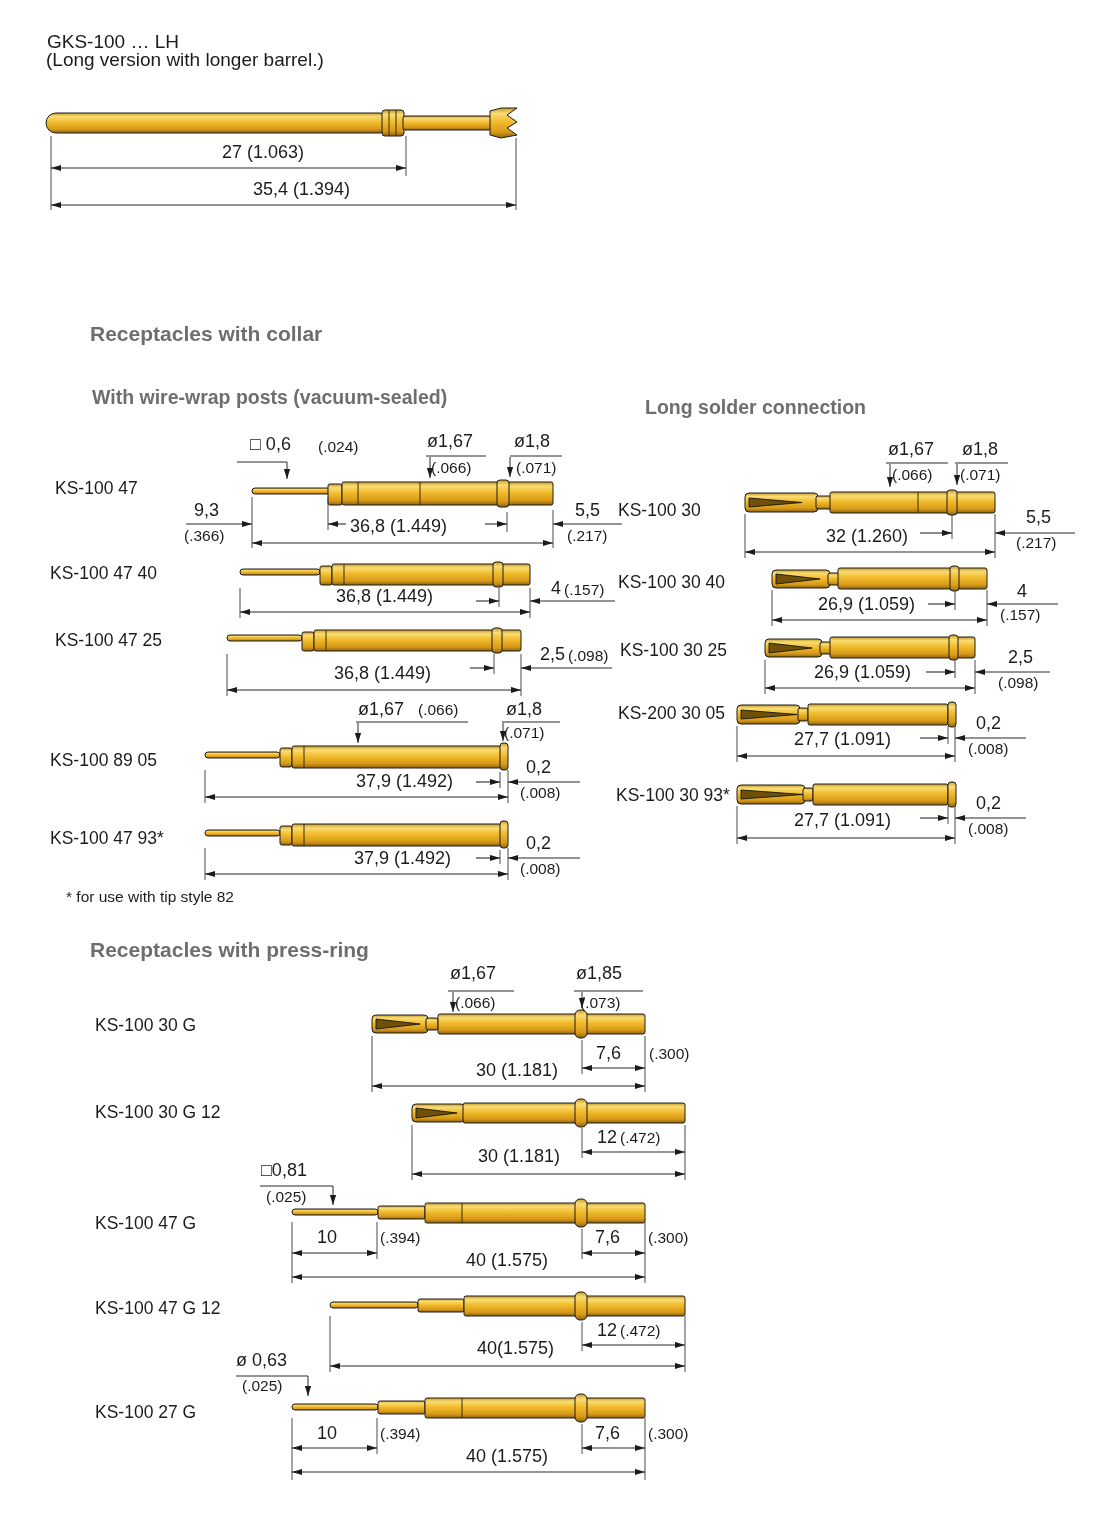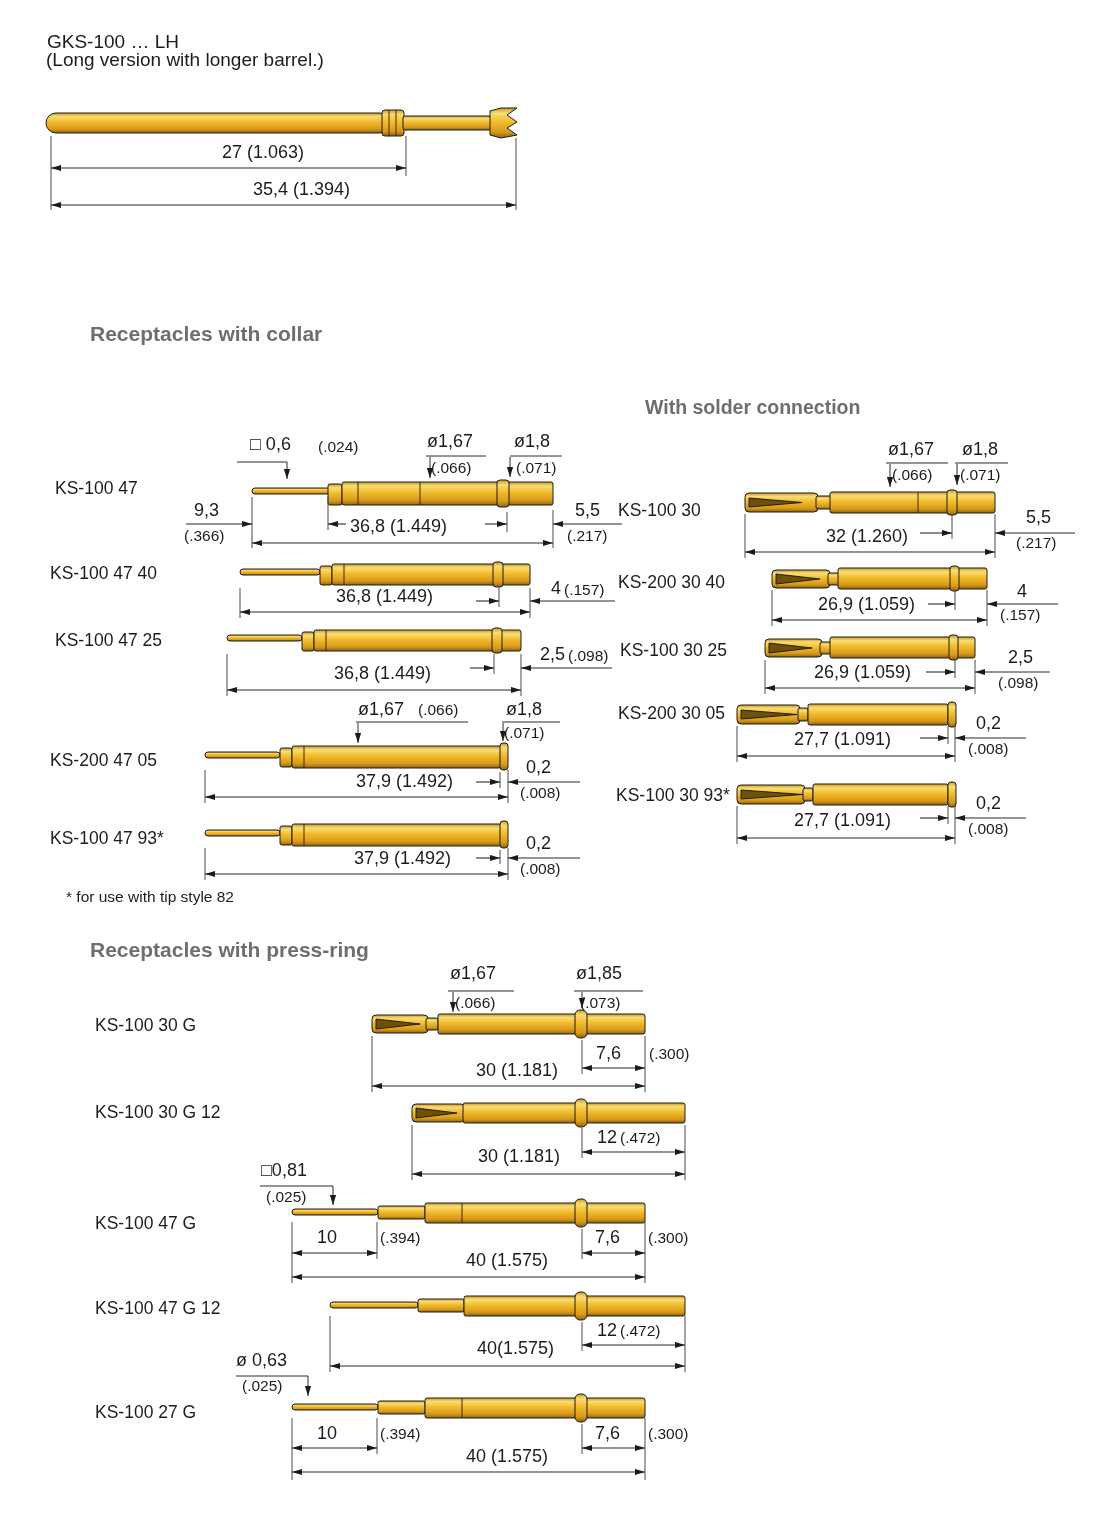--- a/index.html
+++ b/index.html
@@ -295,21 +295,22 @@
     <line class="dim" x1="292" y1="1472" x2="645" y2="1472"></line>
   </g>
 </svg>
 
 <div class="t s19" style="left:47px;top:31px">GKS-100 … LH</div>
 <div class="t s19" style="left:46px;top:49px">(Long version with longer barrel.)</div>
 <div class="t s18" style="left:222px;top:142px">27 (1.063)</div>
 <div class="t s18" style="left:253px;top:179px">35,4 (1.394)</div>
 
 <div class="t h1g" style="left:90px;top:322px">Receptacles with collar</div>
-<div class="t h2g" style="left:645px;top:396px">With solder connection</div>
+<div class="t h2g" style="left:92px;top:386px">With wire-wrap posts (vacuum-sealed)</div>
+<div class="t h2g" style="left:645px;top:396px">Long solder connection</div>
 <div class="t s16" style="left:66px;top:888px">* for use with tip style 82</div>
 <div class="t h1g" style="left:90px;top:938px">Receptacles with press-ring</div>
 
 <div class="t s17" style="left:55px;top:478px">KS-100 47</div>
 <div class="t s18" style="left:250px;top:434px">□ 0,6</div>
 <div class="t s16" style="left:318px;top:438px">(.024)</div>
 <div class="t s18" style="left:427px;top:431px">ø1,67</div>
 <div class="t s16" style="left:431px;top:459px">(.066)</div>
 <div class="t s18" style="left:514px;top:431px">ø1,8</div>
 <div class="t s16" style="left:516px;top:459px">(.071)</div>
@@ -322,21 +323,21 @@
 <div class="t s17" style="left:50px;top:563px">KS-100 47 40</div>
 <div class="t s18" style="left:336px;top:586px">36,8 (1.449)</div>
 <div class="t s18" style="left:551px;top:578px">4</div>
 <div class="t s16" style="left:564px;top:581px">(.157)</div>
 
 <div class="t s17" style="left:55px;top:630px">KS-100 47 25</div>
 <div class="t s18" style="left:334px;top:663px">36,8 (1.449)</div>
 <div class="t s18" style="left:540px;top:644px">2,5</div>
 <div class="t s16" style="left:568px;top:647px">(.098)</div>
 
-<div class="t s17" style="left:50px;top:750px">KS-200 47 05</div>
+<div class="t s17" style="left:50px;top:750px">KS-100 89 05</div>
 <div class="t s18" style="left:358px;top:699px">ø1,67</div>
 <div class="t s16" style="left:418px;top:701px">(.066)</div>
 <div class="t s18" style="left:506px;top:699px">ø1,8</div>
 <div class="t s16" style="left:504px;top:724px">(.071)</div>
 <div class="t s18" style="left:356px;top:771px">37,9 (1.492)</div>
 <div class="t s18" style="left:526px;top:757px">0,2</div>
 <div class="t s16" style="left:520px;top:784px">(.008)</div>
 
 <div class="t s17" style="left:50px;top:828px">KS-100 47 93*</div>
 <div class="t s18" style="left:354px;top:848px">37,9 (1.492)</div>
@@ -345,21 +346,21 @@
 
 <div class="t s17" style="left:618px;top:500px">KS-100 30</div>
 <div class="t s18" style="left:888px;top:439px">ø1,67</div>
 <div class="t s16" style="left:892px;top:466px">(.066)</div>
 <div class="t s18" style="left:962px;top:439px">ø1,8</div>
 <div class="t s16" style="left:960px;top:466px">(.071)</div>
 <div class="t s18" style="left:826px;top:526px">32 (1.260)</div>
 <div class="t s18" style="left:1026px;top:507px">5,5</div>
 <div class="t s16" style="left:1016px;top:534px">(.217)</div>
 
-<div class="t s17" style="left:618px;top:572px">KS-200 30 40</div>
+<div class="t s17" style="left:618px;top:572px">KS-100 30 40</div>
 <div class="t s18" style="left:818px;top:594px">26,9 (1.059)</div>
 <div class="t s18" style="left:1017px;top:581px">4</div>
 <div class="t s16" style="left:1000px;top:606px">(.157)</div>
 
 <div class="t s17" style="left:620px;top:640px">KS-100 30 25</div>
 <div class="t s18" style="left:814px;top:662px">26,9 (1.059)</div>
 <div class="t s18" style="left:1008px;top:647px">2,5</div>
 <div class="t s16" style="left:998px;top:674px">(.098)</div>
 
 <div class="t s17" style="left:618px;top:703px">KS-200 30 05</div>

